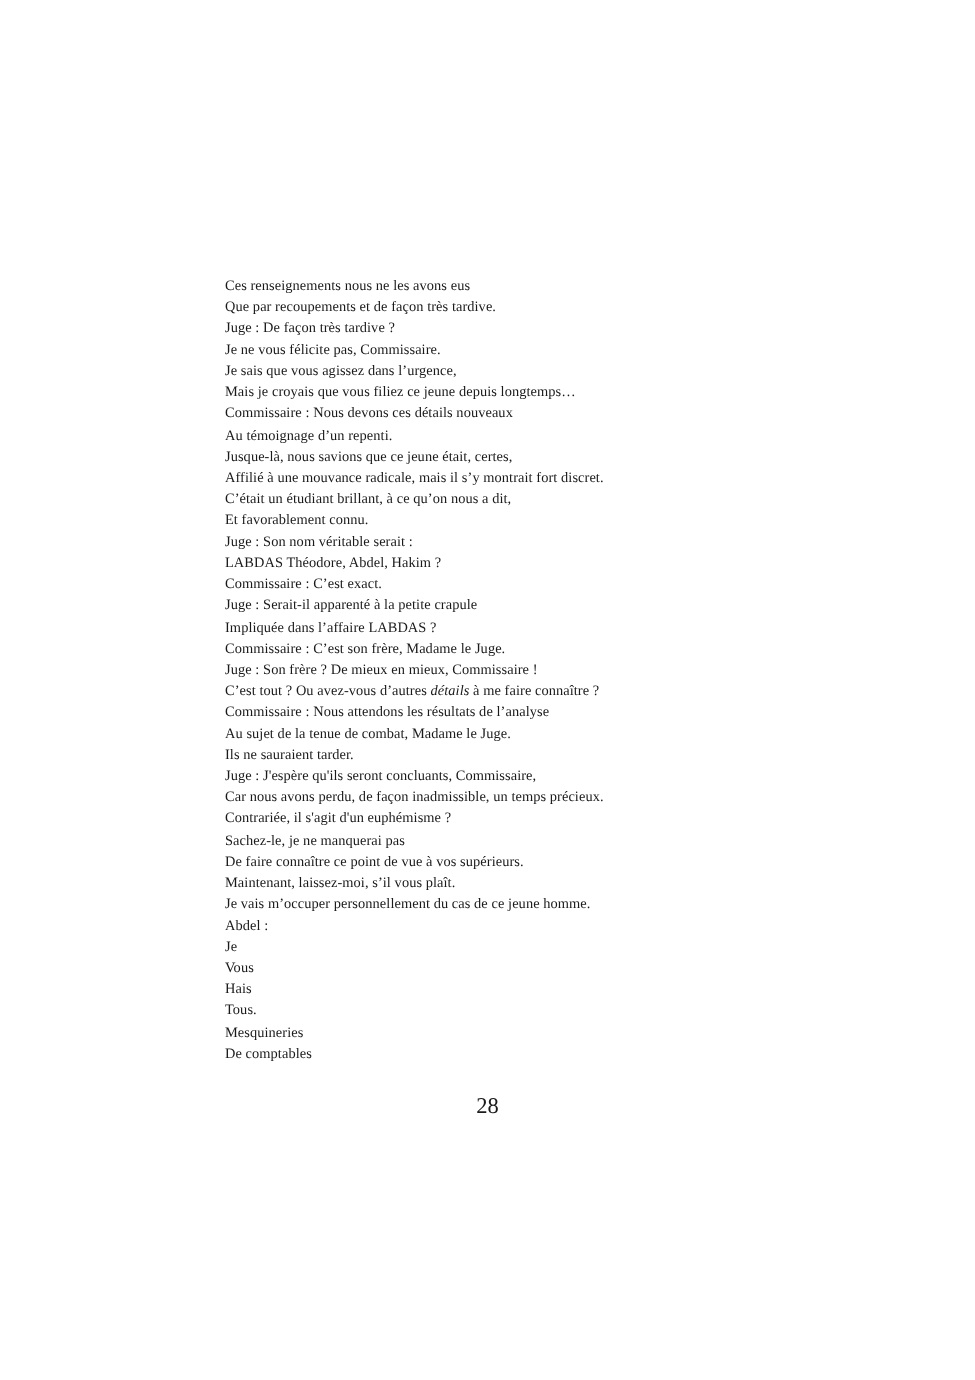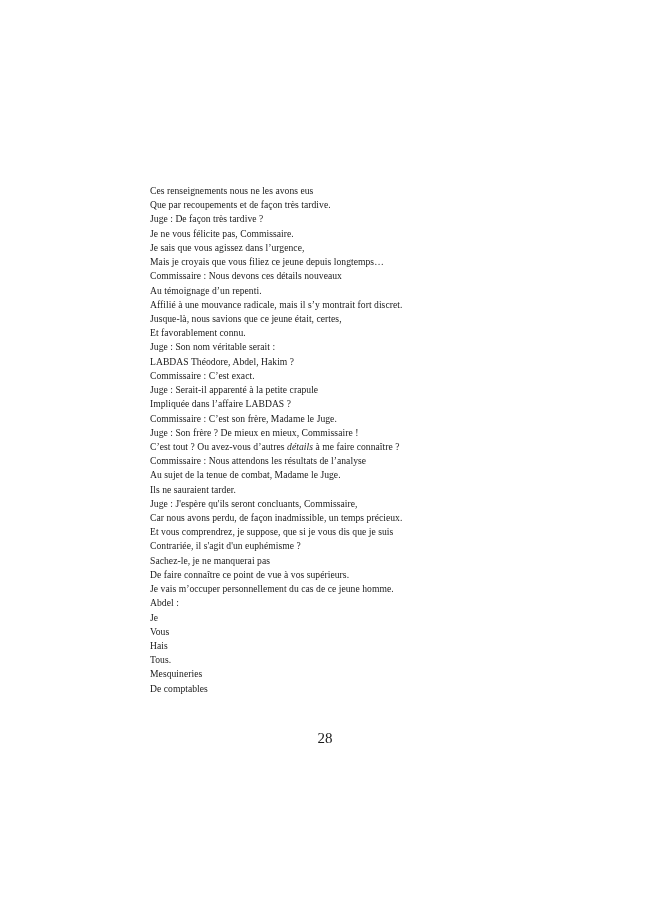--- a/index.html
+++ b/index.html
@@ -67,40 +67,41 @@
 
   <div id="text-block">
       <div class="line"><span>Ces renseignements nous ne les avons eus</span></div>
       <div class="line"><span>Que par recoupements et de façon très tardive.</span></div>
       <div class="line"><span class="speaker">Juge :</span><span> De façon très tardive ?</span></div>
       <div class="line"><span>Je ne vous félicite pas, Commissaire.</span></div>
       <div class="line"><span>Je sais que vous agissez dans l’urgence,</span></div>
       <div class="line"><span>Mais je croyais que vous filiez ce jeune depuis longtemps…</span></div>
       <div class="line"><span class="speaker">Commissaire :</span><span> Nous devons ces détails nouveaux</span></div>
       <div class="line"><span>Au témoignage d’un repenti.</span></div>
+      <div class="line"><span>Jusque-là, nous savions que ce jeune était, certes,</span></div>
       <div class="line"><span>Affilié à une mouvance radicale, mais il s’y montrait fort discret.</span></div>
-      <div class="line"><span>Jusque-là, nous savions que ce jeune était, certes,</span></div>
+      <div class="line"><span>C’était un étudiant brillant, à ce qu’on nous a dit,</span></div>
       <div class="line"><span>Et favorablement connu.</span></div>
       <div class="line"><span class="speaker">Juge :</span><span> Son nom véritable serait :</span></div>
       <div class="line"><span>LABDAS Théodore, Abdel, Hakim ?</span></div>
       <div class="line"><span class="speaker">Commissaire :</span><span> C’est exact.</span></div>
       <div class="line"><span class="speaker">Juge :</span><span> Serait-il apparenté à la petite crapule</span></div>
       <div class="line"><span>Impliquée dans l’affaire LABDAS ?</span></div>
       <div class="line"><span class="speaker">Commissaire :</span><span> C’est son frère, Madame le Juge.</span></div>
       <div class="line"><span class="speaker">Juge :</span><span> Son frère ? De mieux en mieux, Commissaire !</span></div>
       <div class="line"><span>C’est tout ? Ou avez-vous d’autres </span><span class="em">détails</span><span> à me faire connaître ?</span></div>
       <div class="line"><span class="speaker">Commissaire :</span><span> Nous attendons les résultats de l’analyse</span></div>
       <div class="line"><span>Au sujet de la tenue de combat, Madame le Juge.</span></div>
       <div class="line"><span>Ils ne sauraient tarder.</span></div>
       <div class="line"><span class="speaker">Juge :</span><span> J'espère qu'ils seront concluants, Commissaire,</span></div>
       <div class="line"><span>Car nous avons perdu, de façon inadmissible, un temps précieux.</span></div>
-      <div class="line"><span>Et vous comprendrez, je suppose, que si je vous dis que je suis</span></div>
       <div class="line"><span>Contrariée, il s'agit d'un euphémisme ?</span></div>
       <div class="line"><span>Sachez-le, je ne manquerai pas</span></div>
       <div class="line"><span>De faire connaître ce point de vue à vos supérieurs.</span></div>
+      <div class="line"><span>Maintenant, laissez-moi, s’il vous plaît.</span></div>
       <div class="line"><span>Je vais m’occuper personnellement du cas de ce jeune homme.</span></div>
       <div class="line"><span class="speaker">Abdel :</span></div>
       <div class="line"><span>Je</span></div>
       <div class="line"><span>Vous</span></div>
       <div class="line"><span>Hais</span></div>
       <div class="line"><span>Tous.</span></div>
       <div class="line"><span>Mesquineries</span></div>
       <div class="line"><span>De comptables</span></div>
     </div>
 

